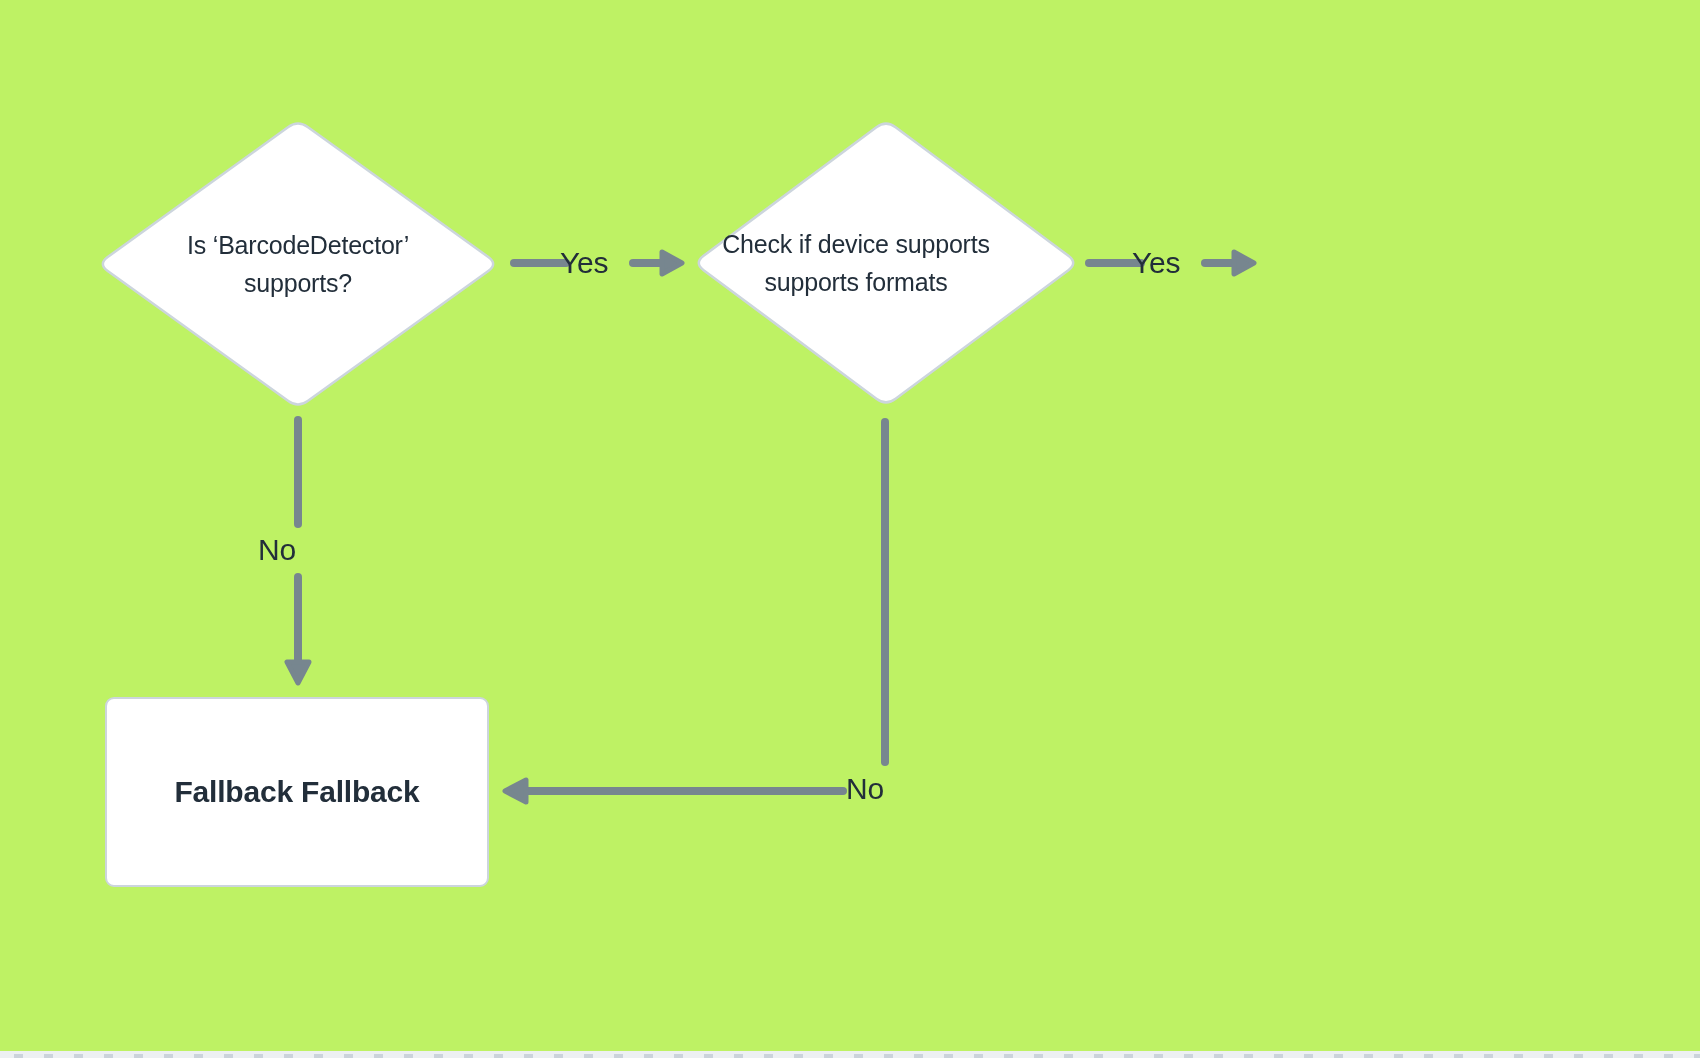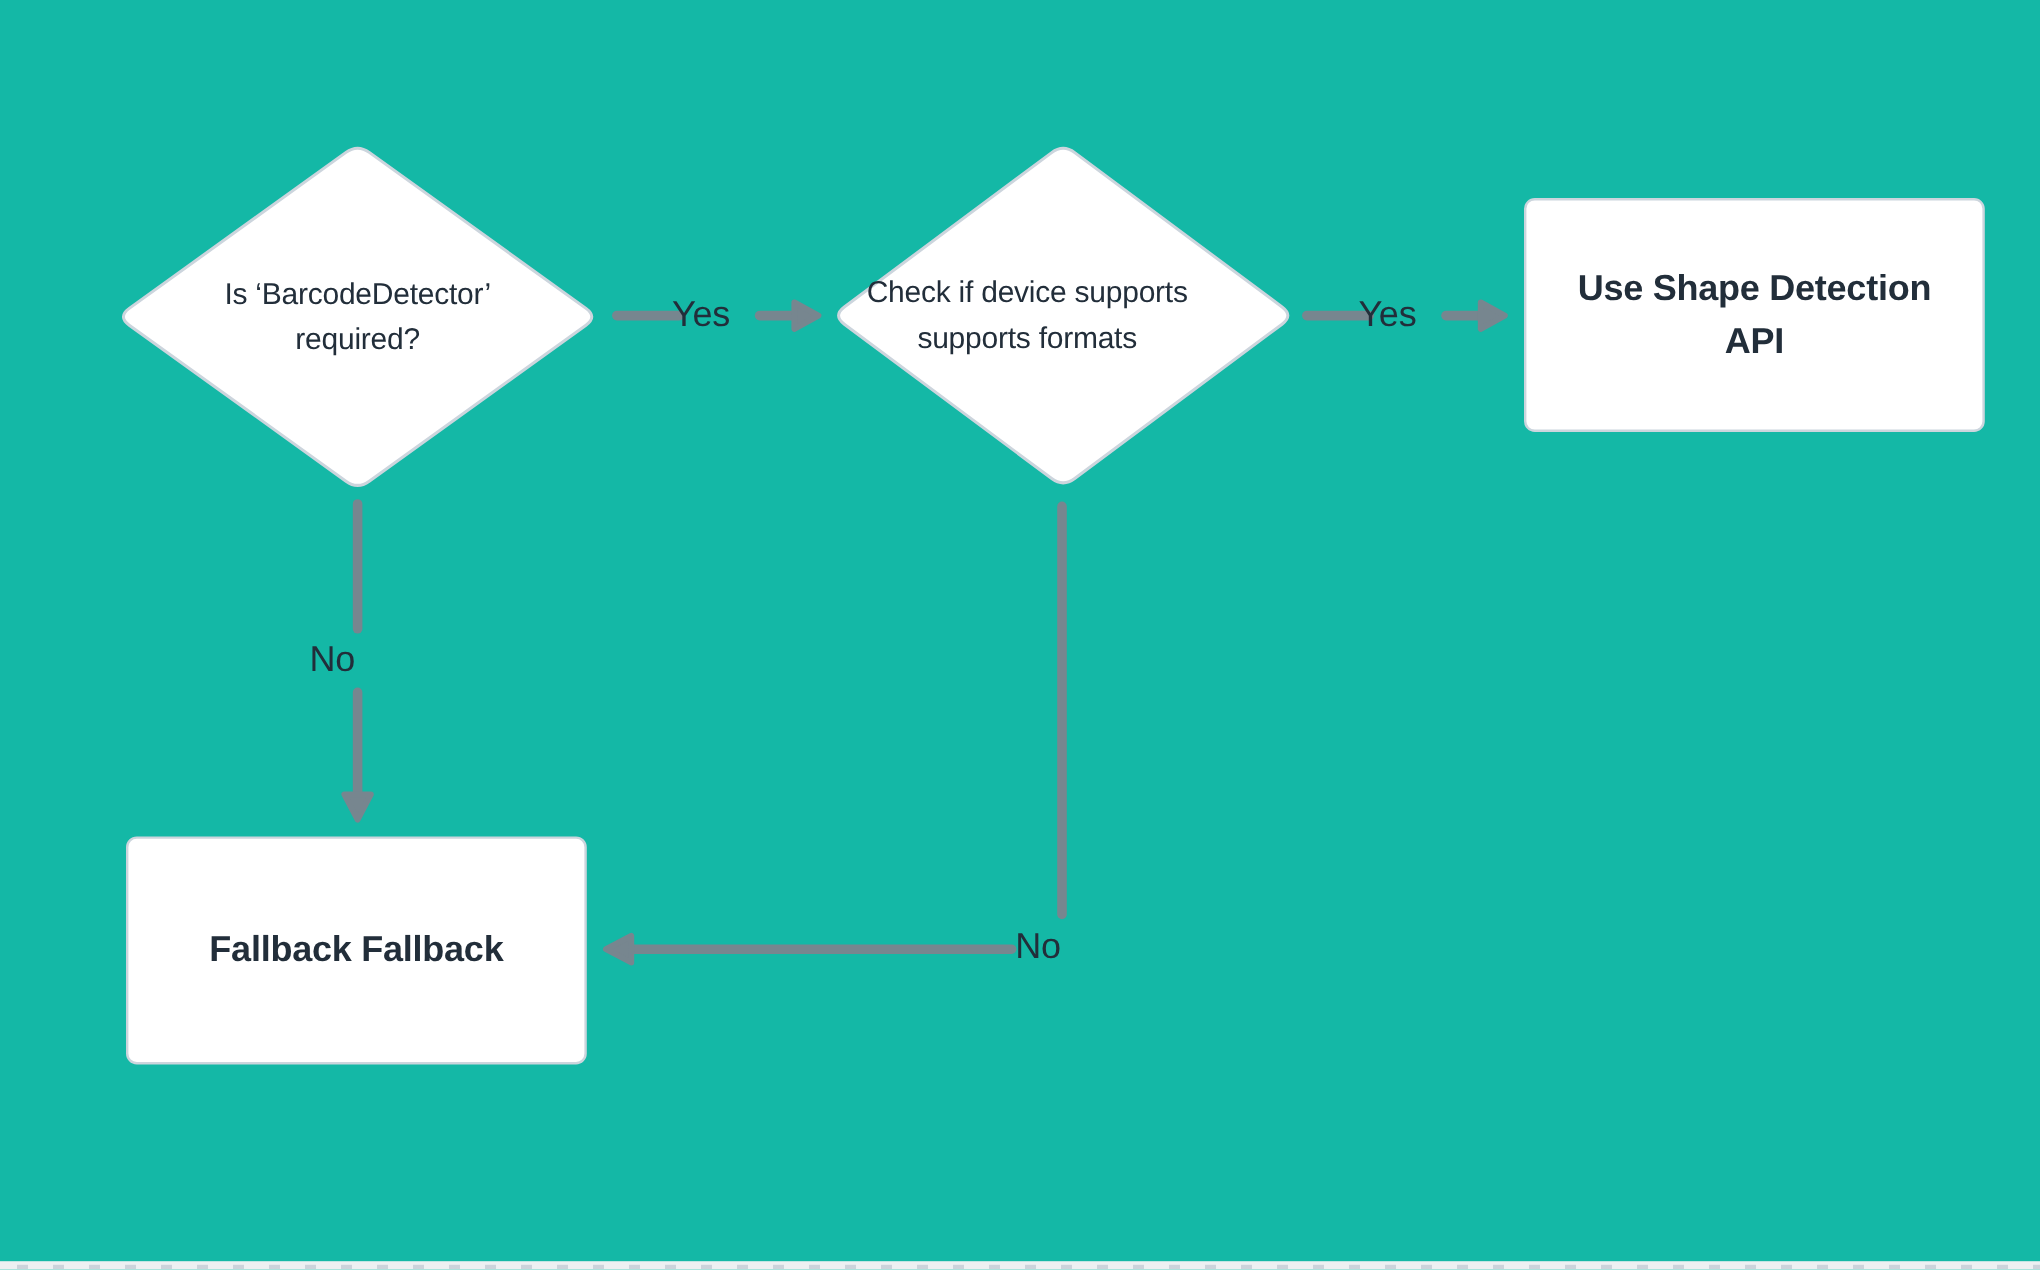--- a/index.html
+++ b/index.html
@@ -7,21 +7,21 @@
     padding: 0;
     background: #ffffff;
     font-family: "Liberation Sans", sans-serif;
     -webkit-font-smoothing: antialiased;
   }
   .stage {
     position: relative;
     width: 1700px;
     height: 1058px;
     overflow: hidden;
-    background: #14b8a6;
+    background: #bef264;
   }
   .layer {
     position: absolute;
     left: 0;
     top: 0;
   }
   
   .process-box {
     position: absolute;
     box-sizing: border-box;
@@ -145,32 +145,28 @@
 
     <g>
       <line class="edge-line" x1="885" y1="422" x2="885" y2="762"></line>
       <line class="edge-line" x1="843" y1="791" x2="528" y2="791"></line>
       <path class="edge-head" d="M 526 780 L 526 802 L 505 791 Z"></path>
     </g>
   </svg>
 
   <div class="diamond-label" id="label-decision-1">
     <span>Is ‘BarcodeDetector’</span>
-    <span>required?</span>
+    <span>supports?</span>
   </div>
 
   <div class="diamond-label" id="label-decision-2">
     <span>Check if device supports</span>
     <span>supports formats</span>
   </div>
 
-  <div class="process-box" id="box-shape-api">
-    <span>Use Shape Detection</span>
-    <span>API</span>
-  </div>
 
   <div class="process-box" id="box-fallback">
     <span>Fallback Fallback</span>
   </div>
 
   <div class="edge-label" id="edge-label-yes-1">Yes</div>
 
   <div class="edge-label" id="edge-label-yes-2">Yes</div>
 
   <div class="edge-label" id="edge-label-no-1">No</div>

